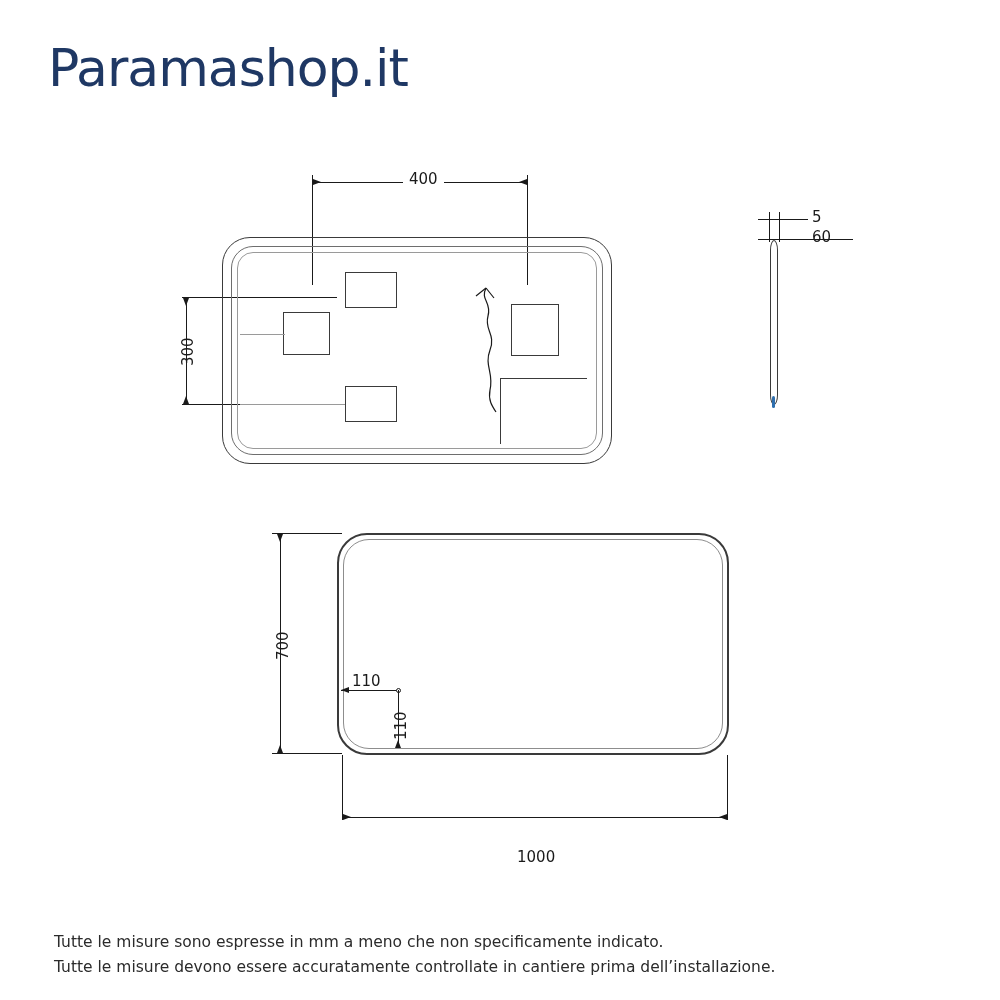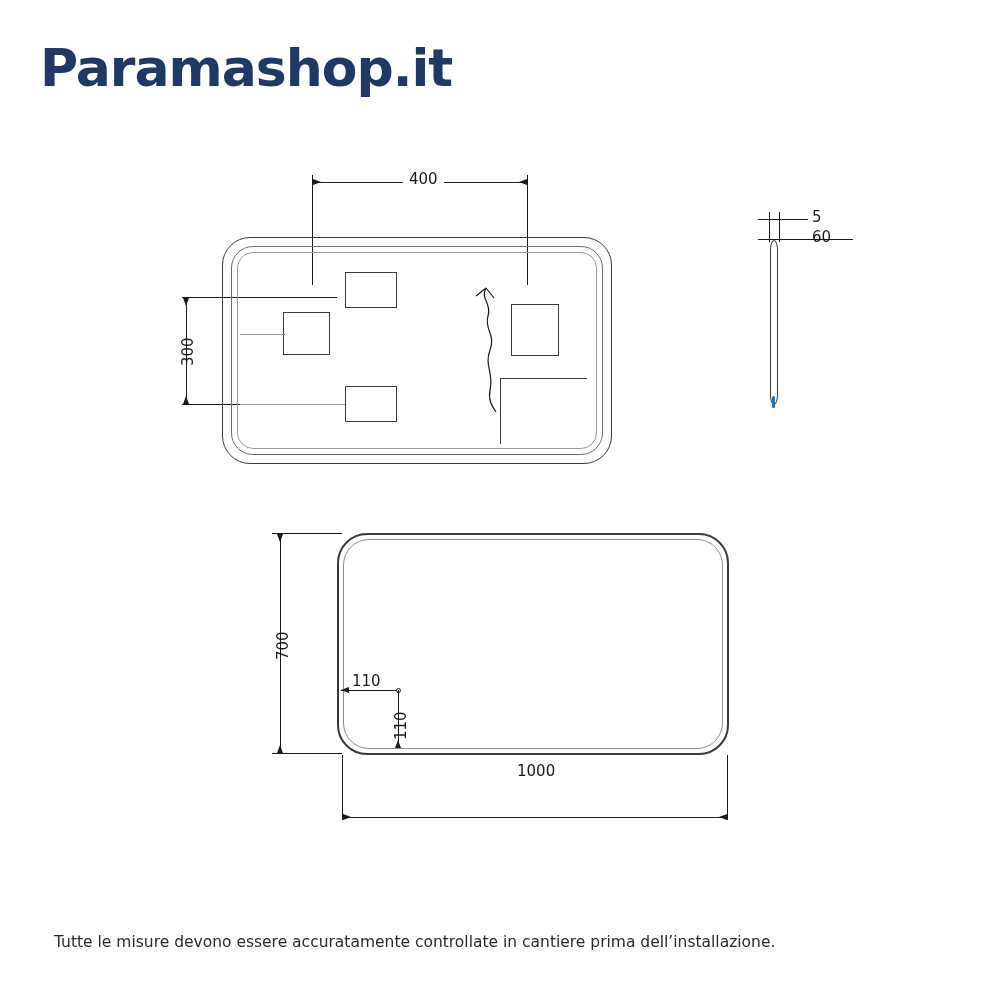--- a/index.html
+++ b/index.html
@@ -17,24 +17,24 @@
   #page {
     position: absolute;
     left: 0; top: 0;
     width: 1000px;
     height: 1000px;
     background: #ffffff;
   }
   
   .logo {
     position: absolute;
-    left: 40px;
+    left: 48px;
     top: 38px;
     font-family: "DejaVu Sans", "Liberation Sans", sans-serif;
-    font-weight: bold;
+    font-weight: normal;
     font-size: 52px;
     letter-spacing: -1px;
     color: #1f3864;
     white-space: nowrap;
   }
   
   .ln {
     position: absolute;
     background: #1a1a1a;
   }
@@ -234,19 +234,20 @@
 
   <div class="ln v" style="left:398px; top:690px; height:58px;"></div>
   <div class="arrow ar-u" style="left:394.5px; top:740px;"></div>
   <div class="dim-txt vert" style="left:392px; top:740px;">110</div>
 
   <div class="ln v" style="left:342px; top:755px; height:65px;"></div>
   <div class="ln v" style="left:727px; top:755px; height:65px;"></div>
   <div class="ln h" style="left:342px; top:817px; width:385px;"></div>
   <div class="arrow ar-r" style="left:343px; top:813.5px;"></div>
   <div class="arrow ar-l" style="left:719px; top:813.5px;"></div>
-  <div class="dim-txt" style="left:511px; top:762px; background:#fff; padding:0 6px;">1000</div>
+  <div class="dim-txt" style="left:511px; top:848px; background:#fff; padding:0 6px;">1000</div>
 
   <div class="footer">
+    <div>Tutte le misure sono espresse in mm a meno che non specificamente indicato.</div>
     <div>Tutte le misure devono essere accuratamente controllate in cantiere prima dell’installazione.</div>
   </div>
 
 </div>
 
 </body></html>

